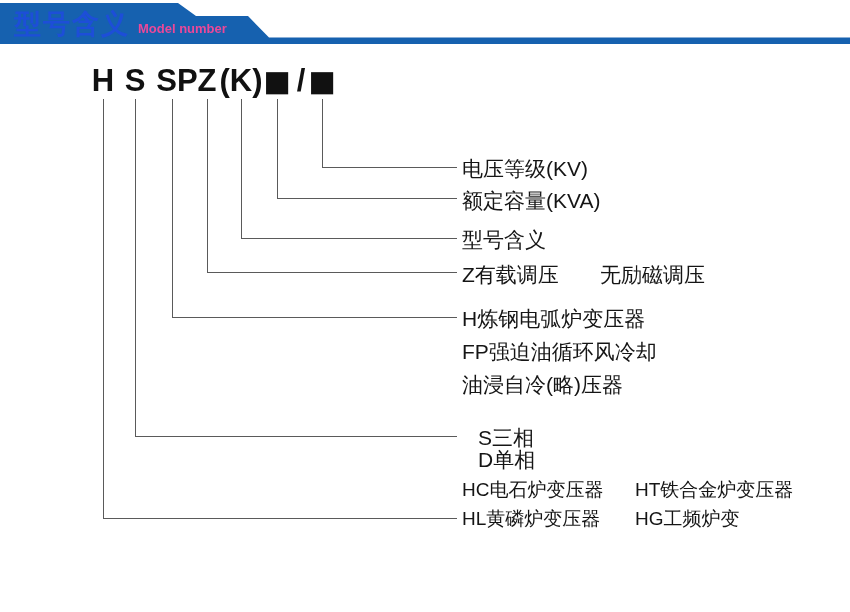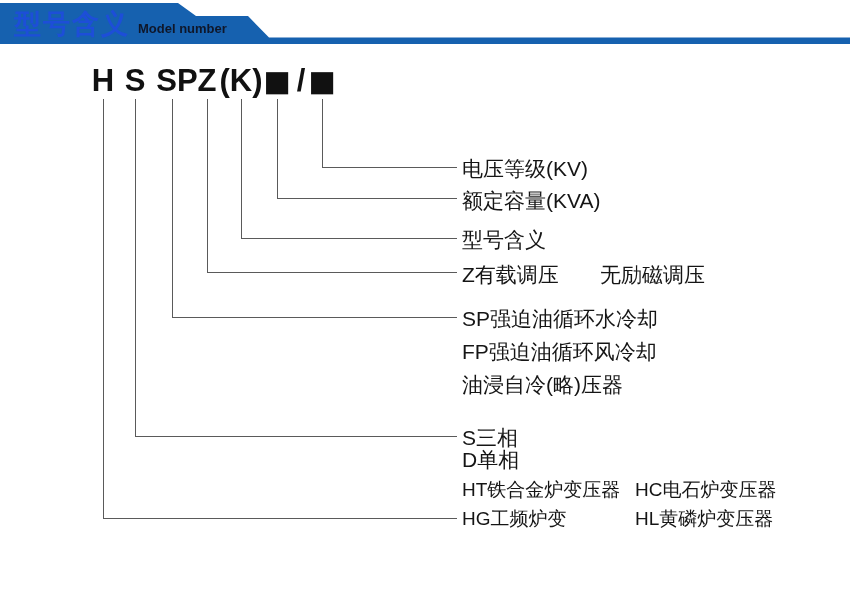--- a/index.html
+++ b/index.html
@@ -11,38 +11,38 @@
   }
   
   .banner-svg{position:absolute;left:0;top:0;}
   .banner-title{
     position:absolute;left:14px;top:9px;
     font-size:27px;font-weight:bold;color:#1d4ed8;line-height:30px;
     letter-spacing:2px;
   }
   .banner-subtitle{
     position:absolute;left:138px;top:21px;
-    font-size:13px;font-weight:bold;color:#0f172a;line-height:15px;
+    font-size:13px;font-weight:bold;color:#ec4899;line-height:15px;
   }
   
   .code-part{
     position:absolute;top:64px;transform:translateX(-50%);
     font-size:31px;font-weight:bold;line-height:34px;color:#111;
     white-space:nowrap;
   }
   .code-part.square{font-family:"DejaVu Sans",sans-serif;font-size:29px;}
   
   .lines-svg{position:absolute;left:0;top:0;pointer-events:none;}
   
   .lbl{
     position:absolute;left:462px;
     font-size:21px;font-weight:500;line-height:22px;color:#151515;
     white-space:nowrap;
   }
-  .lbl-stack{line-height:21px;}
+  .lbl-stack{line-height:21px;margin-left:16px;}
   .furnace-grid{
     position:absolute;left:462px;top:479px;
     display:grid;grid-template-columns:173px auto;
     grid-auto-rows:22px;row-gap:7px;
     font-size:19px;font-weight:500;color:#151515;white-space:nowrap;
   }
   .furnace-grid .cell{line-height:22px;}
 </style>
 </head>
 <body>
@@ -75,25 +75,25 @@
     <path d="M103.5,99 V518.5 H457"></path>
   </g>
 </svg>
 
 <div class="lbl" style="top:158px">电压等级(KV)</div>
 <div class="lbl" style="top:190px">额定容量(KVA)</div>
 <div class="lbl" style="top:229px">型号含义</div>
 <div class="lbl" style="top:264px">Z有载调压</div>
 <div class="lbl" style="top:264px;left:600px">无励磁调压</div>
 
-<div class="lbl" style="top:308px">SP强迫油循环水冷却</div>
+<div class="lbl" style="top:308px">H炼钢电弧炉变压器</div>
 <div class="lbl" style="top:341px">FP强迫油循环风冷却</div>
 <div class="lbl" style="top:374px">油浸自冷(略)压器</div>
 
 <div class="lbl lbl-stack" style="top:427px">S三相</div>
 <div class="lbl lbl-stack" style="top:449px">D单相</div>
 
 <div class="furnace-grid">
+  <div class="cell">HC电石炉变压器</div>
   <div class="cell">HT铁合金炉变压器</div>
-  <div class="cell">HC电石炉变压器</div>
+  <div class="cell">HL黄磷炉变压器</div>
   <div class="cell">HG工频炉变</div>
-  <div class="cell">HL黄磷炉变压器</div>
 </div>
 
 </body></html>

